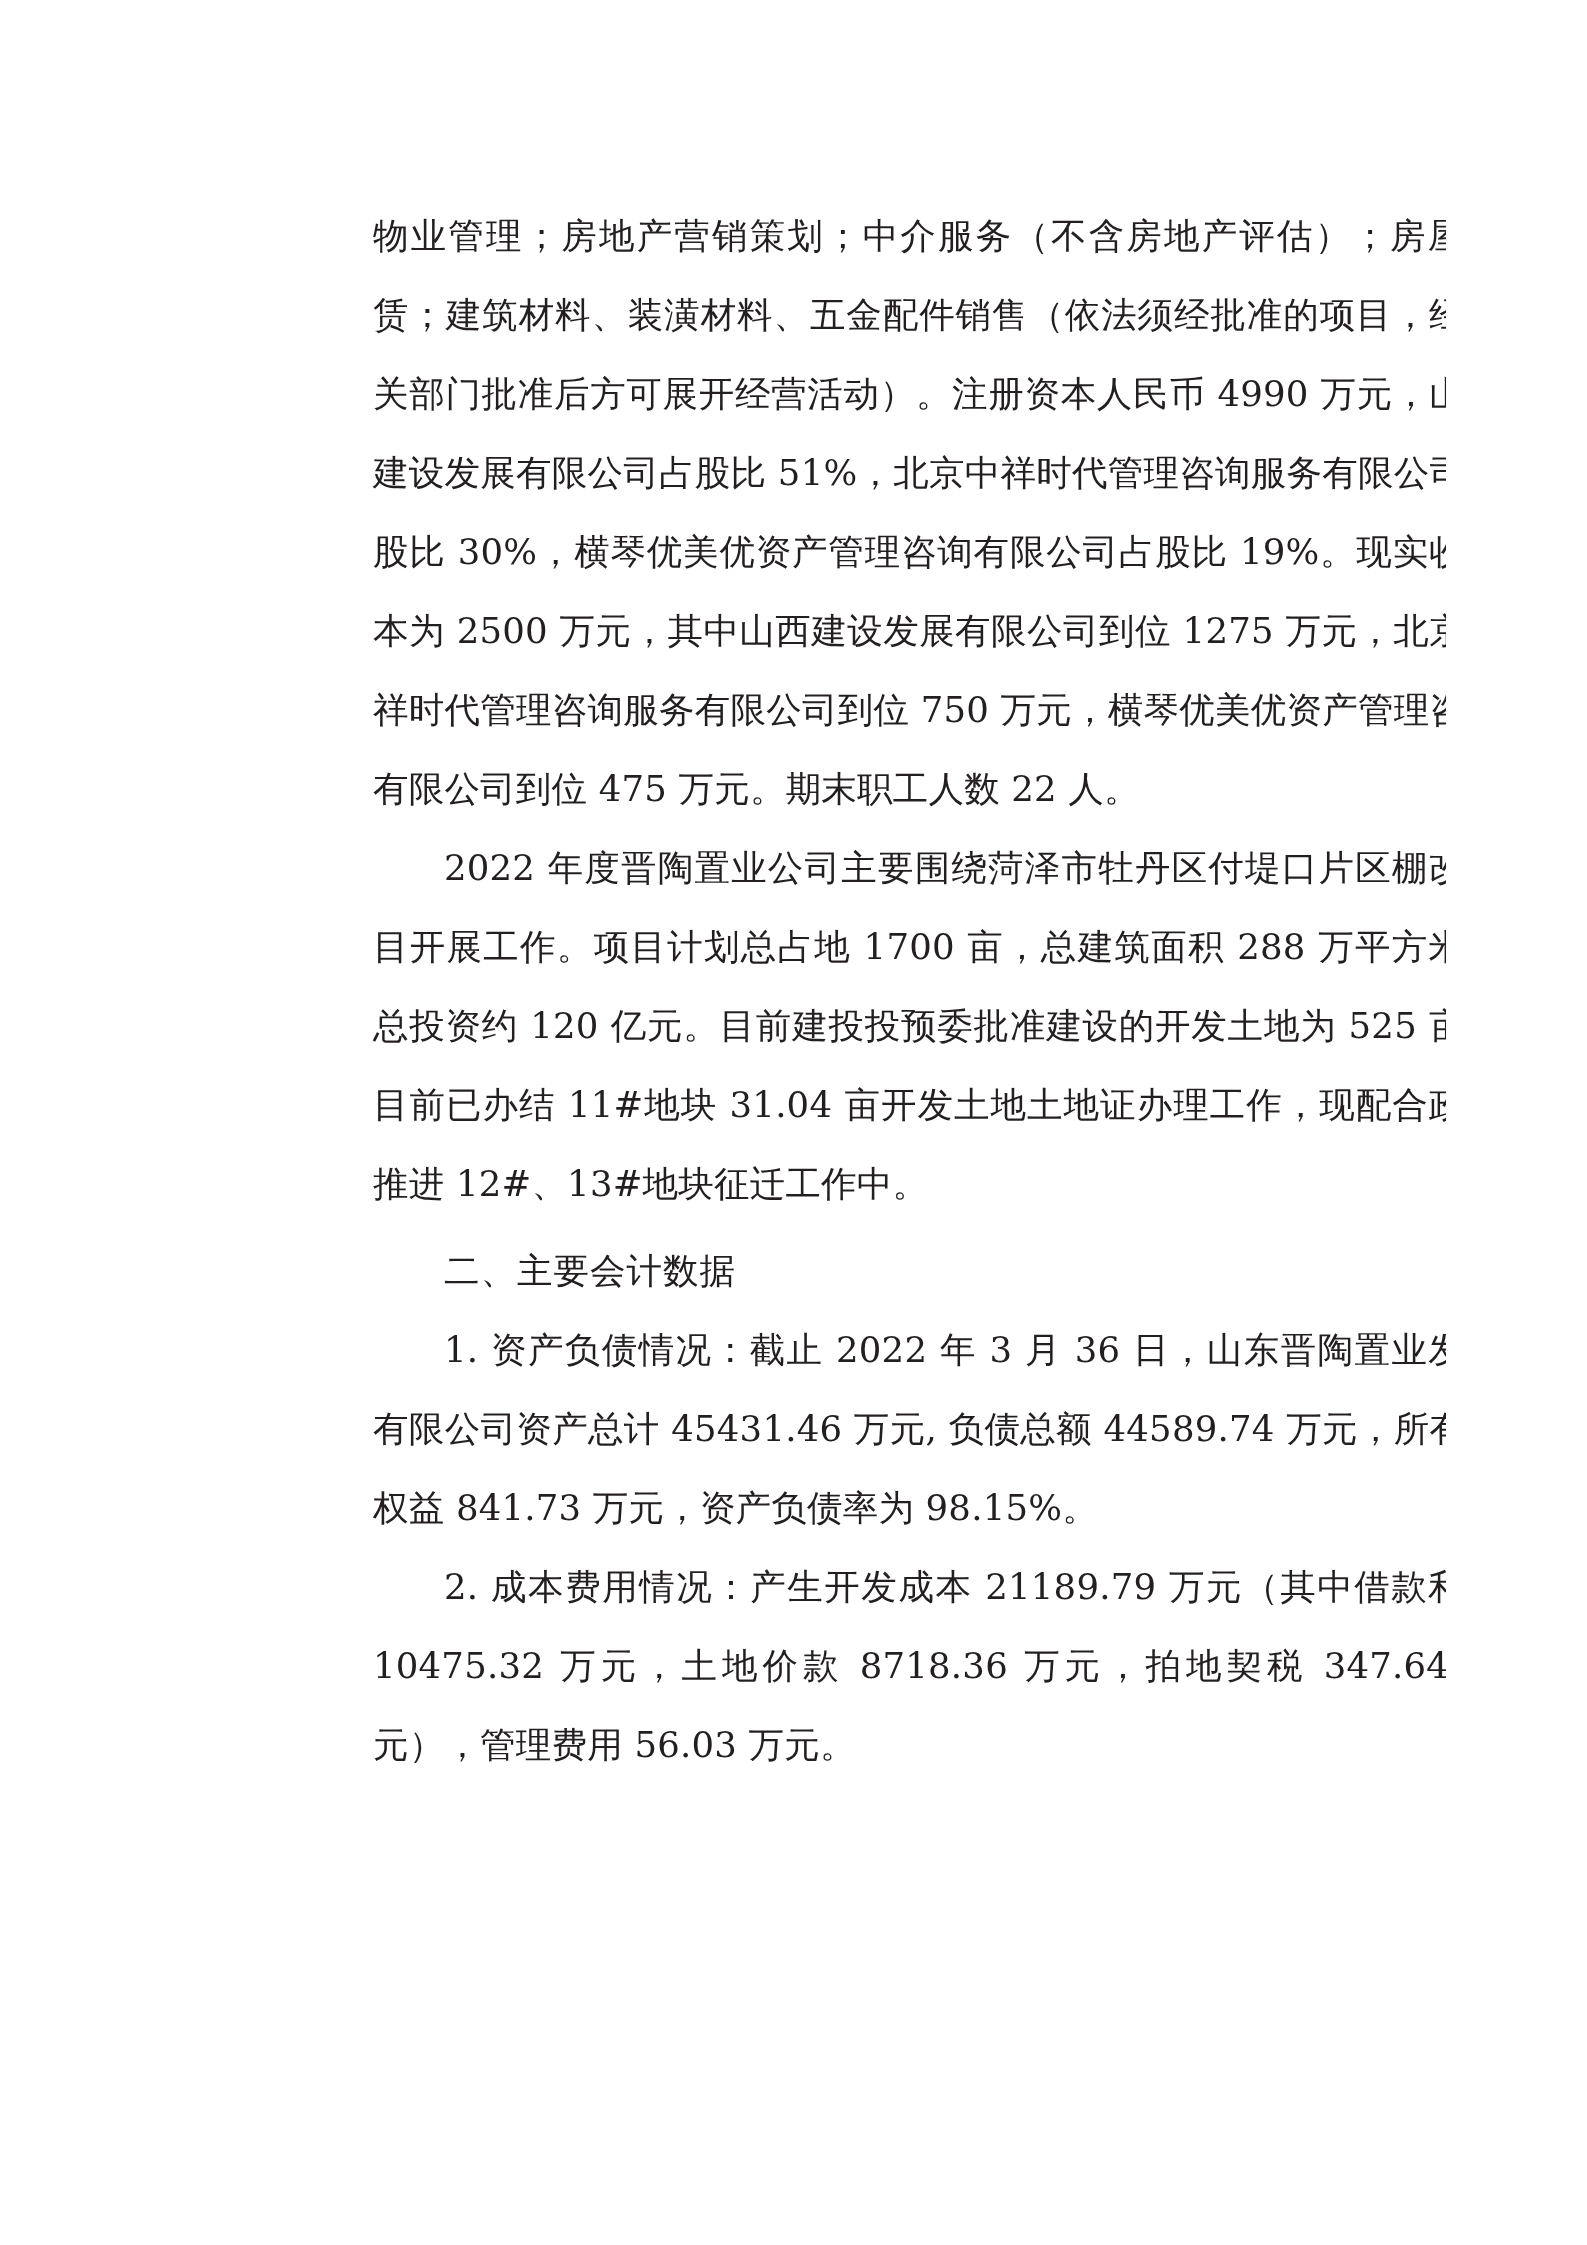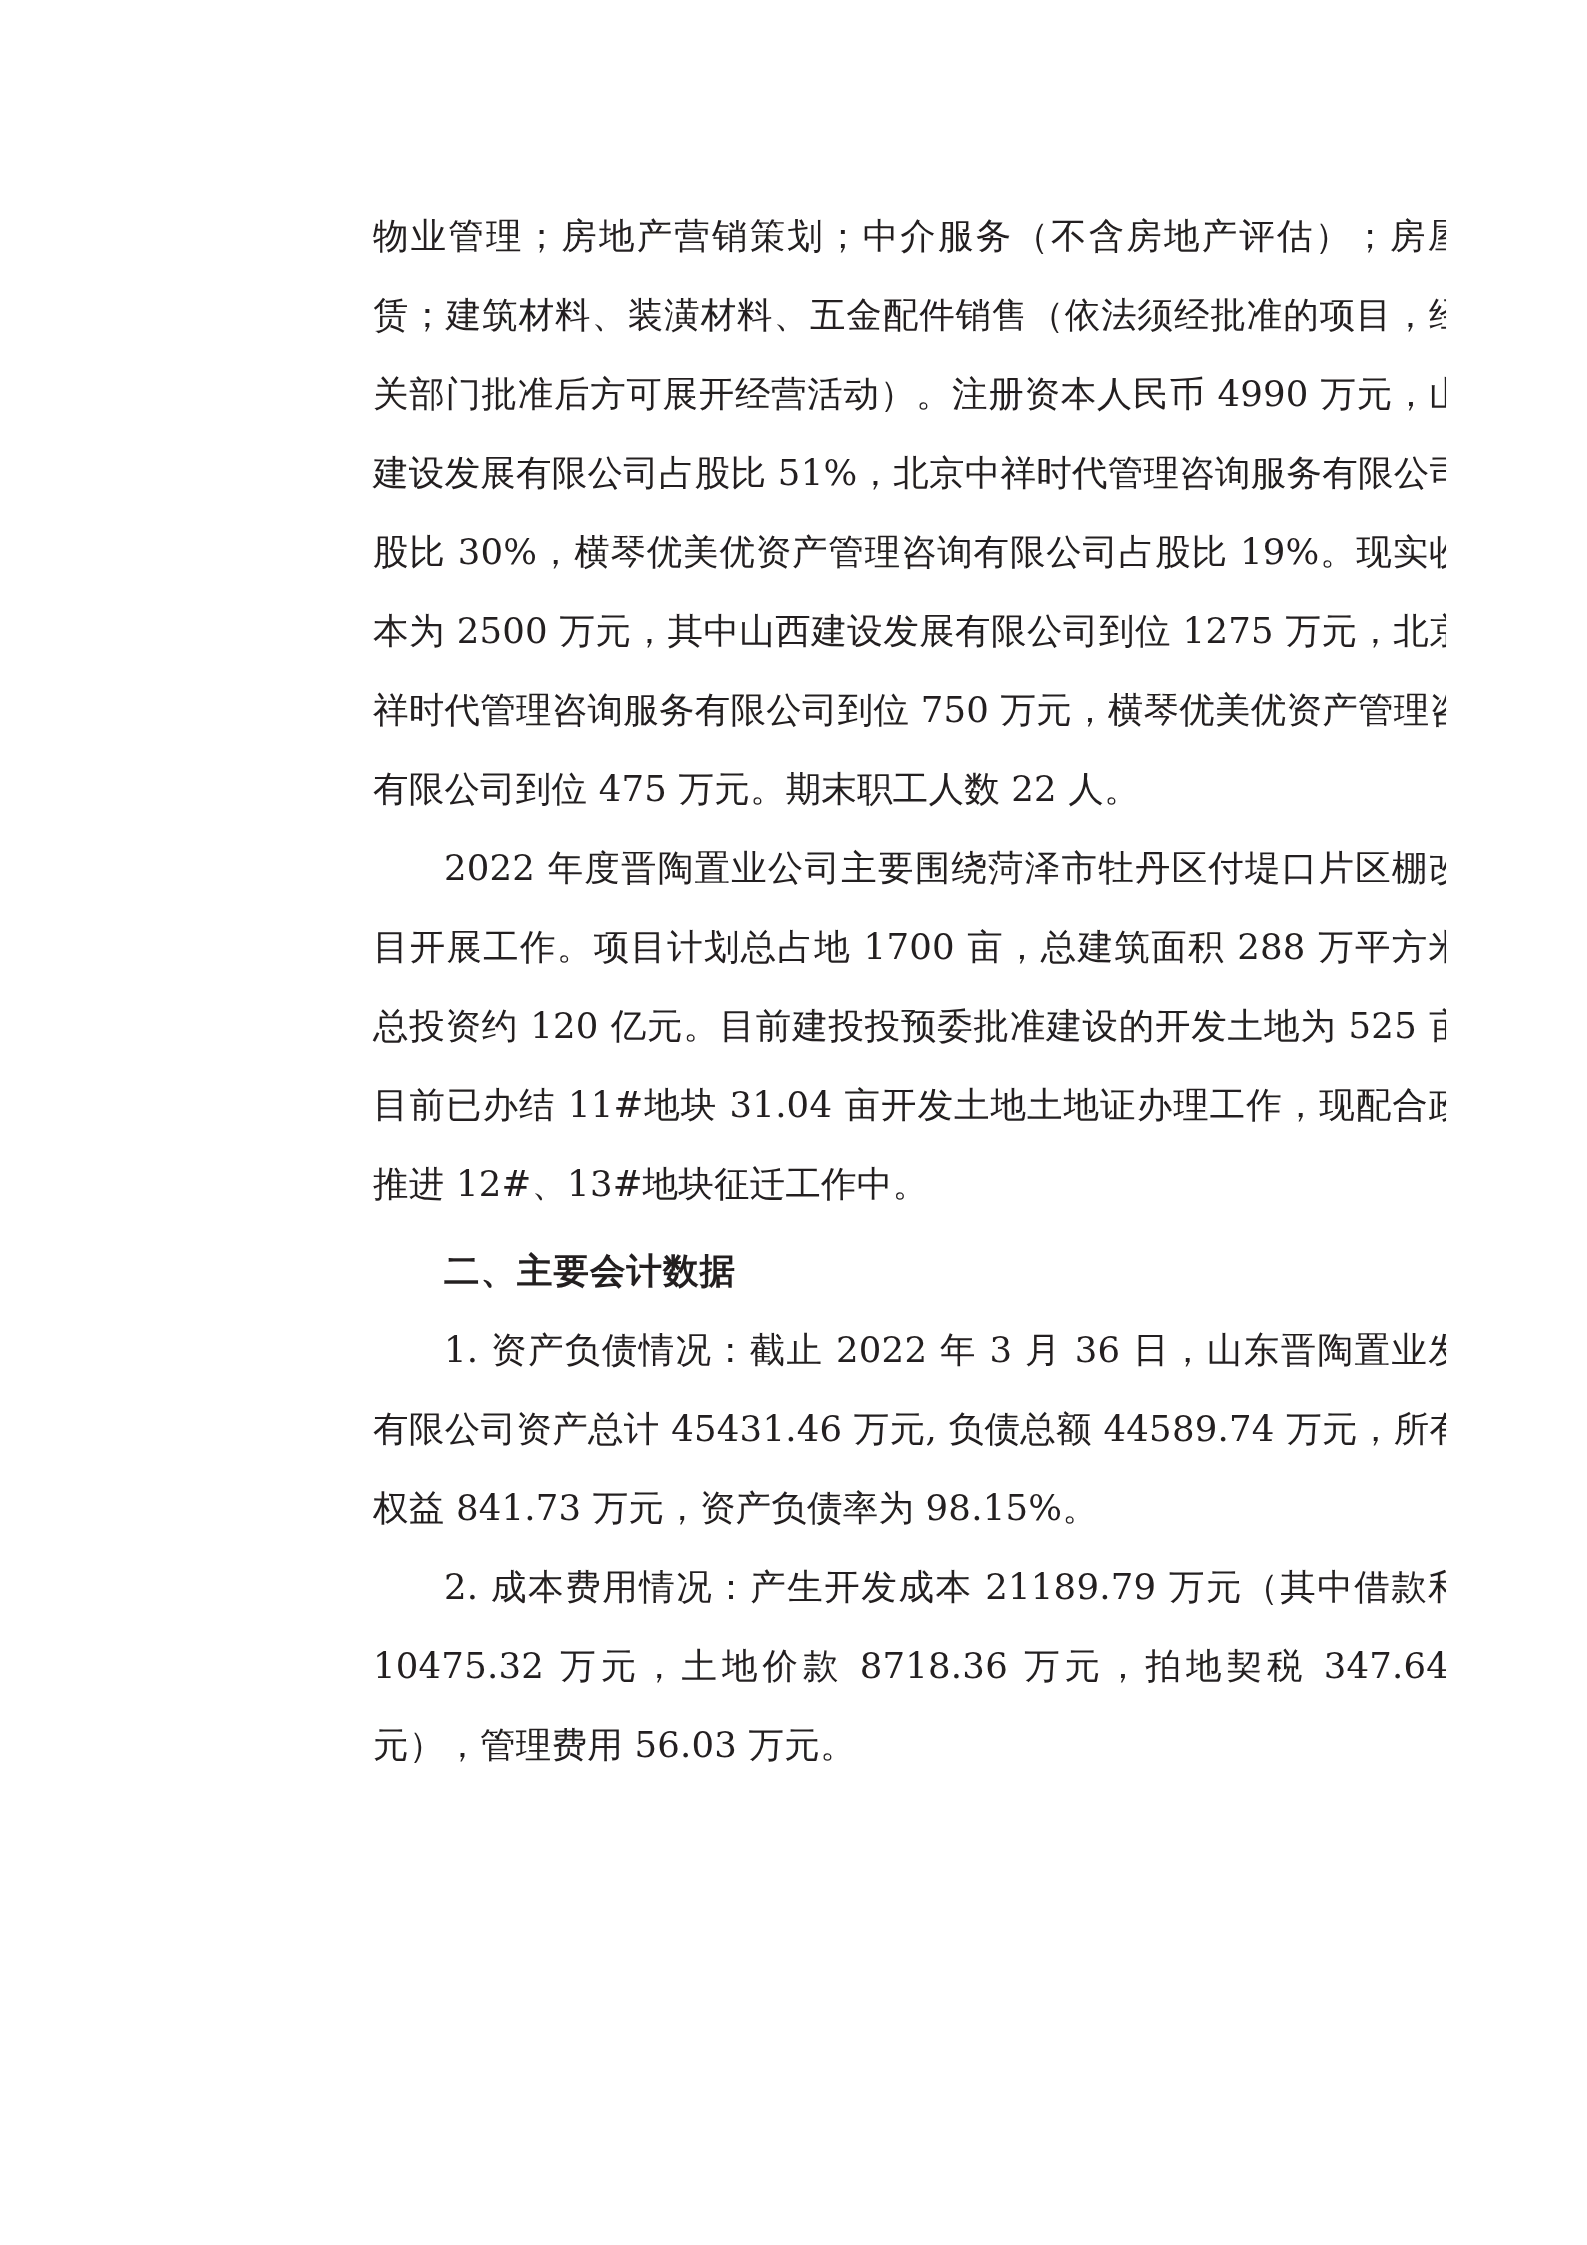--- a/index.html
+++ b/index.html
@@ -31,21 +31,21 @@
     text-align: justify;
     text-justify: inter-ideograph;
     margin: 0;
     letter-spacing: 0.2px;
   }
   .para.indent {
     text-indent: 2em;
   }
   .heading {
     font-family: "DejaVu Sans", "Liberation Sans", sans-serif;
-    font-weight: bold;
+    font-weight: normal;
     font-size: 35.5px;
     line-height: 79px;
     color: #231f20;
     margin: 0;
     text-indent: 2em;
     letter-spacing: 1px;
   }
   .spacer-sm { height: 8px; }
 </style>
 </head>

